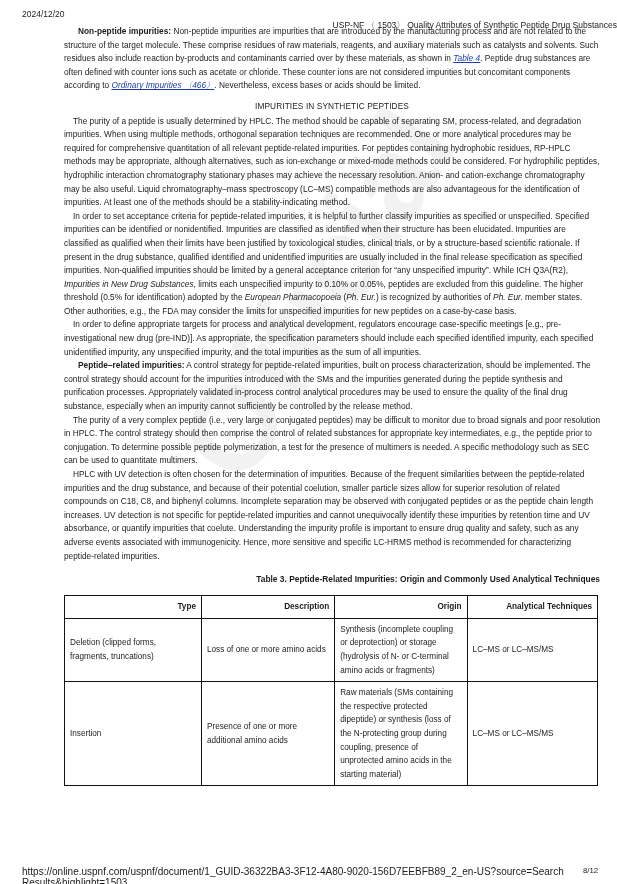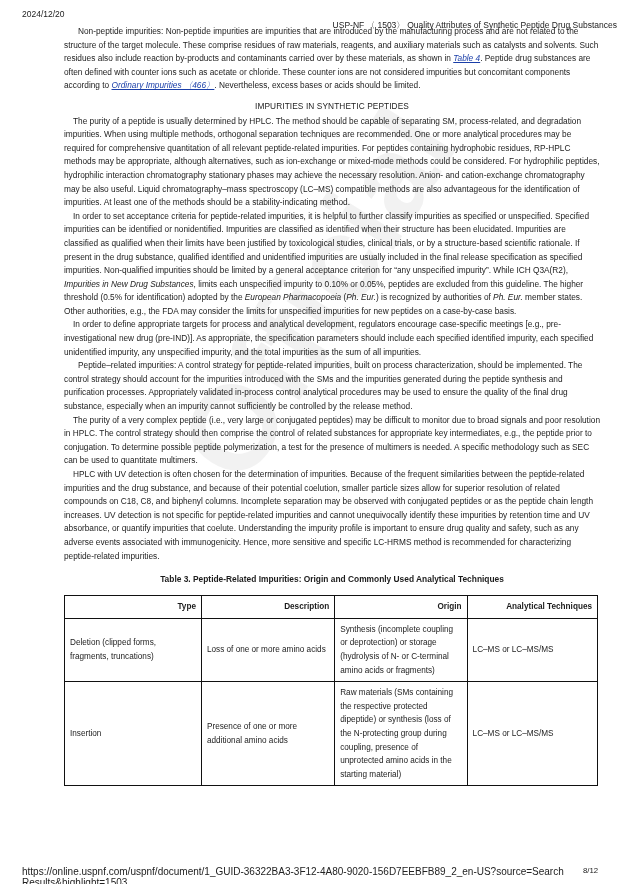--- a/index.html
+++ b/index.html
@@ -8,24 +8,24 @@
     font-family: "Liberation Sans", sans-serif; color: #1a1a1a;
   }
   .hdr-date { position: absolute; left: 22px; top: 9px; font-size: 8.5px; color: #222; }
   .hdr-title { position: absolute; left: 0; right: 0; top: 20px; text-align: right; font-size: 8.5px; color: #222; }
   .content {
     position: absolute; left: 64px; top: 25px; width: 536px;
     font-size: 8.3px; line-height: 13.6px; color: #1c1c1c;
   }
   .content p { margin: 0; }
   .indent { text-indent: 9px; }
-  .lead { font-weight: normal; padding-left: 14px; }
+  .lead { font-weight: bold; padding-left: 14px; }
   a.link { color: #1a3ea8; font-style: italic; text-decoration: underline; }
   .section-title { text-align: center; margin: 7px 0 1px 0 !important; font-size: 8.3px; letter-spacing: 0.1px; }
-  .table-title { text-align: center; font-weight: bold; margin: 10px 0 8px 0 !important; font-size: 8.4px; }
+  .table-title { text-align: right; font-weight: bold; margin: 10px 0 8px 0 !important; font-size: 8.4px; }
   table.imp {
     border-collapse: collapse; width: 534px; font-size: 8.2px; line-height: 13.6px;
   }
   table.imp th, table.imp td { border: 1px solid #111; padding: 4px 5px; vertical-align: middle; }
   table.imp th { font-weight: bold; text-align: right; height: 14px; }
   table.imp td { text-align: left; }
   .col1 { width: 130px; } .col2 { width: 126px; } .col3 { width: 125px; } .col4 { width: 123px; }
   .watermark {
     position: absolute; left: 150px; top: 430px; font-size: 120px; font-weight: bold;
     color: rgba(0,0,0,0.05); transform: rotate(-58deg); transform-origin: left top;

